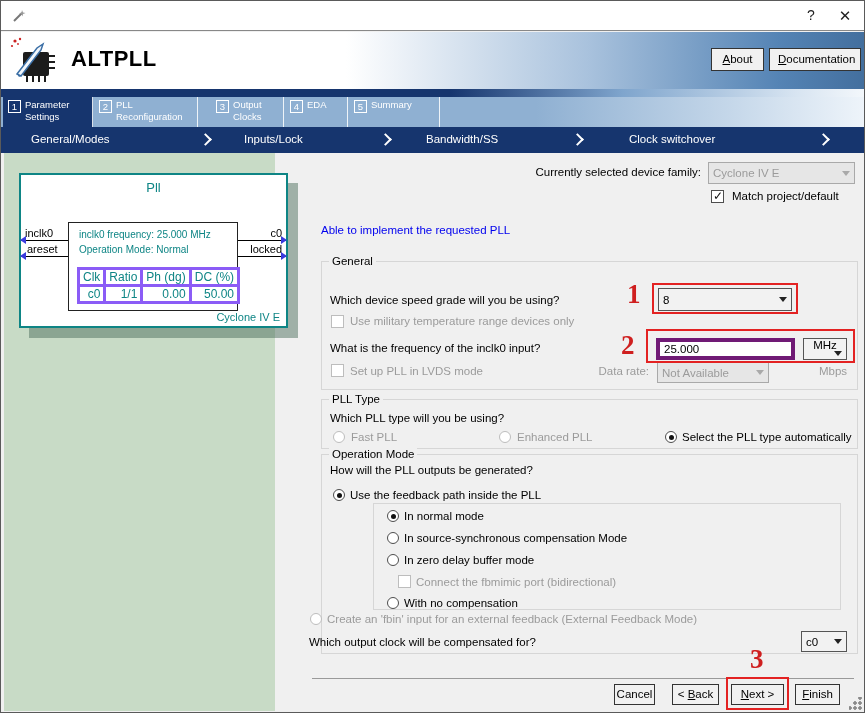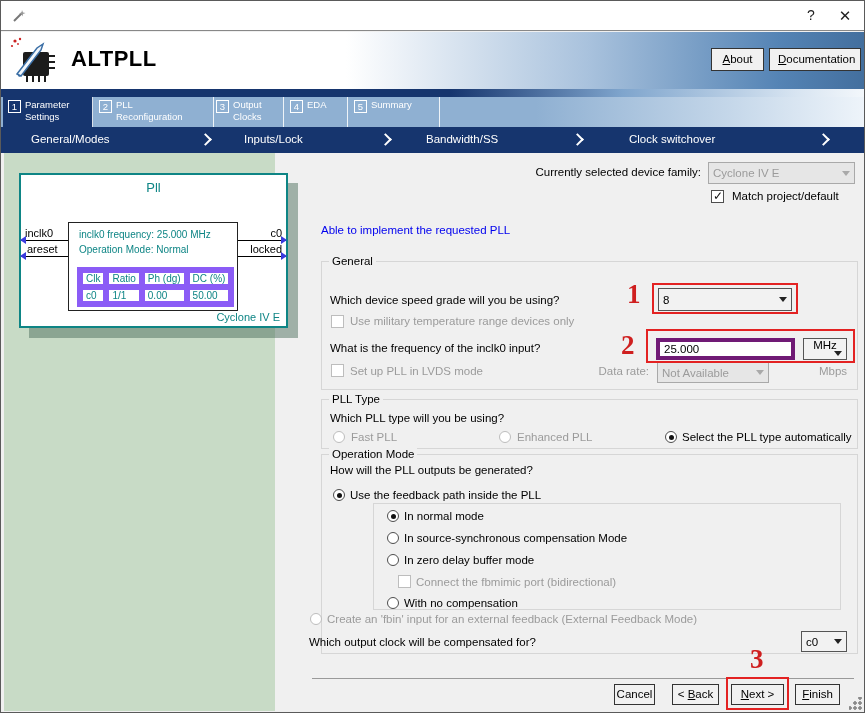--- a/index.html
+++ b/index.html
@@ -45,21 +45,21 @@
   #diagram { position:absolute; left:15px; top:20px; width:269px; height:155px; background:#fff; border:2px solid #0e8585; box-shadow:10px 10px 0 rgba(77,112,94,.5); }
   #diagram-title { position:absolute; left:0; top:5px; width:100%; text-align:center; color:#0e8585; font-size:13px; }
   .port { position:absolute; font-size:11px; color:#000; }
   .wire { position:absolute; height:1px; background:#000; }
   .arrow { position:absolute; width:0; height:0; border-top:4px solid transparent; border-bottom:4px solid transparent; }
   .arrow.left { border-right:6px solid #3a3ade; }
   .arrow.right { border-left:6px solid #3a3ade; }
   #infobox { position:absolute; left:47px; top:47px; width:170px; height:89px; background:#fff; border:1px solid #222; }
   .infoline { position:absolute; left:10px; color:#0e8585; font-size:10px; white-space:nowrap; }
   #minitable { position:absolute; left:8px; top:44px; border-collapse:collapse; }
-  #minitable td { border:6px solid #8b5cf6; color:#0e8585; font-size:10px; padding:0 3px; height:13px; text-align:left; white-space:nowrap; }
+  #minitable td { border:3px solid #8b5cf6; color:#0e8585; font-size:12px; padding:0 3px; height:13px; text-align:right; white-space:nowrap; }
   #diagram-device { position:absolute; right:6px; bottom:3px; color:#0e8585; font-size:11px; }
   
   .label { position:absolute; white-space:nowrap; }
   .gray { color:#9b9b9b; }
   .combo { position:absolute; background:#f2f2f2; border:1px solid #555; display:flex; align-items:center; padding:0 4px; }
   .combo .caret { margin-left:auto; width:0; height:0; border-left:4px solid transparent; border-right:4px solid transparent; border-top:5px solid #222; }
   .combo.disabled { background:#e6e6e6; border-color:#a9a9a9; color:#9b9b9b; }
   .combo.disabled .caret { border-top-color:#a9a9a9; }
   .tinput { position:absolute; background:#fff; border:4px solid #701a75; font-family:"Liberation Sans",sans-serif; font-size:11.5px; padding:0 4px; }
   .checkbox { position:absolute; width:13px; height:13px; background:#fff; border:1px solid #4d4d4d; }
@@ -122,21 +122,21 @@
     <div id="logo-text">ALTPLL</div>
     <div class="hdr-btn" id="about-btn"><span class="accel">A</span><span>bout</span></div>
     <div class="hdr-btn" id="doc-btn"><span class="accel">D</span><span>ocumentation</span></div>
   </div>
 
   <div id="tabstrip-top"></div>
   <div id="tabrow">
     <div class="tab active" style="left:2px;width:90px;">
       <span class="numbox">1</span><span class="tlabel">Parameter Settings</span>
     </div>
-    <div class="tab" style="left:93px;width:120px;">
+    <div class="tab" style="left:93px;width:104px;">
       <span class="numbox">2</span><span class="tlabel">PLL Reconfiguration</span>
     </div>
     <div class="tab" style="left:210px;width:73px;">
       <span class="numbox">3</span><span class="tlabel">Output Clocks</span>
     </div>
     <div class="tab" style="left:284px;width:63px;">
       <span class="numbox">4</span><span class="tlabel">EDA</span>
     </div>
     <div class="tab" style="left:348px;width:91px;">
       <span class="numbox">5</span><span class="tlabel">Summary</span>

